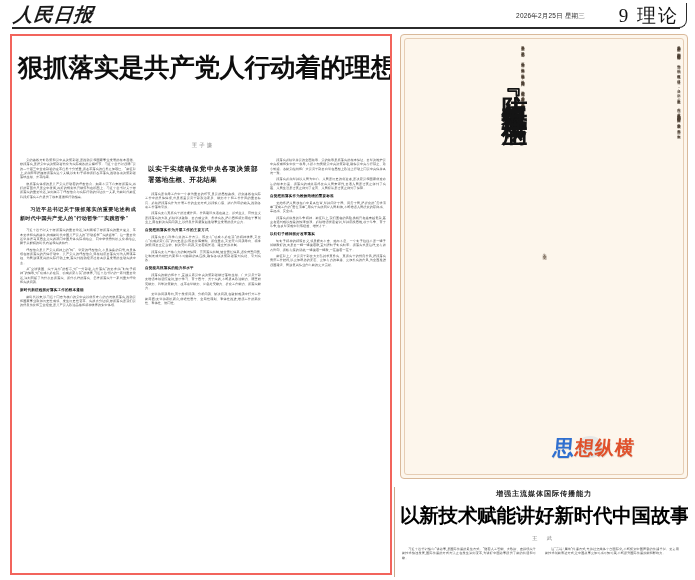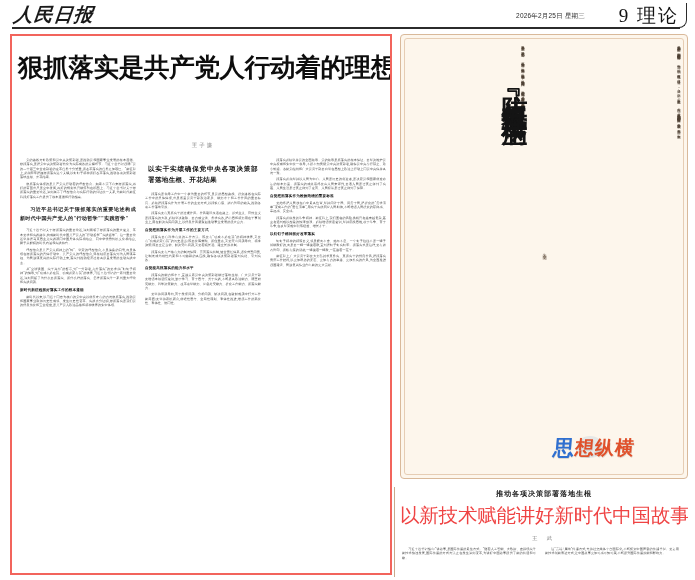--- a/index.html
+++ b/index.html
@@ -309,22 +309,22 @@
     font-size: 7.2px;
     font-weight: bold;
     color: #222222;
     letter-spacing: 0.8px;
     margin-top: 2px;
   }
 
   #rb-headline {
     text-align: center;
     font-size: 19.5px;
-    font-weight: normal;
-    color: #ef4444;
+    font-weight: bold;
+    color: #000000;
     letter-spacing: -0.2px;
     margin-top: 3px;
     white-space: nowrap;
     font-family: "Liberation Serif", "DejaVu Serif", serif;
   }
 
   #rb-byline {
     text-align: center;
     font-size: 5.2px;
     color: #777777;
@@ -435,21 +435,21 @@
 
     <div id="rt-logo-watermark"></div>
     <div id="rt-logo">
       <span class="si">思</span>
       <span class="rest">想纵横</span>
     </div>
   </div>
 
   <div id="rb-divider"></div>
   <div id="right-bottom">
-    <div id="rb-kicker">推动各项决策部署落地生根</div>
+    <div id="rb-kicker">增强主流媒体国际传播能力</div>
     <div id="rb-headline">以新技术赋能讲好新时代中国故事</div>
     <div id="rb-byline">王 武</div>
     <div id="rb-cols">
       <div class="rbcol">
         <div class="rbpara">习近平总书记指出:"讲故事,是国际传播的最佳方式。"随着人工智能、大数据、虚拟现实等新技术快速发展,国际传播的方式方法正在发生深刻变革,为讲好中国故事提供了新的机遇和可能。</div>
       </div>
       <div class="rbcol">
         <div class="rbpara">这"云端+属地"传播方式,支持社交媒体平台国际化,不断拓宽中国声音的传播半径。要运用新技术创新表达方式,让中国故事更加可感可知可亲,不断提升国际传播效能和影响力。</div>
       </div>
     </div>

